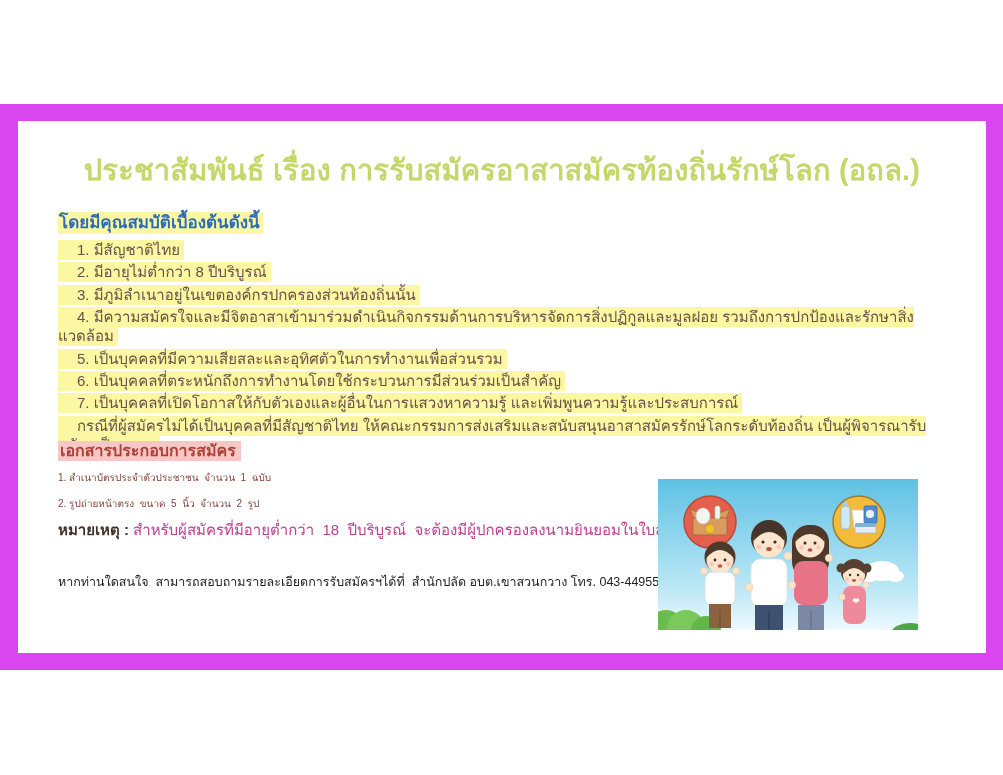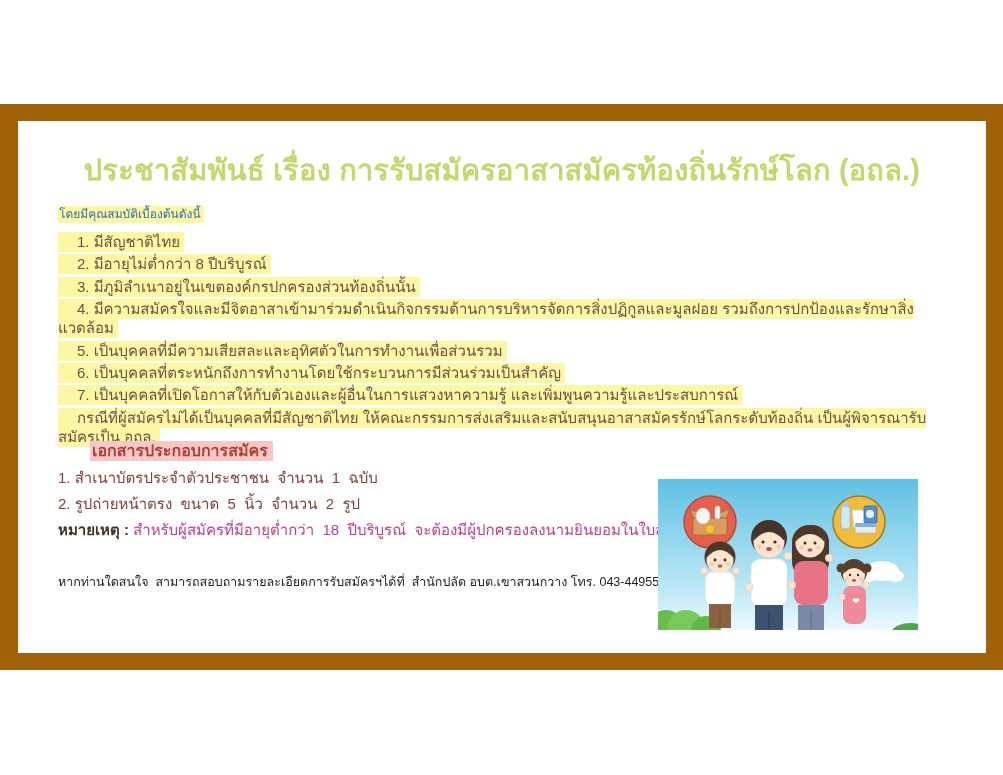--- a/index.html
+++ b/index.html
@@ -2,35 +2,35 @@
 <html><head>
 <meta charset="utf-8">
 <style>
   html,body{margin:0;padding:0;}
   body{
     width:1003px;height:775px;background:#ffffff;
     font-family:"Liberation Sans","DejaVu Sans",sans-serif;
     position:relative;overflow:hidden;
   }
   .canvas{position:absolute;left:0;top:0;width:1003px;height:775px;background:#ffffff;}
-  .frame{position:absolute;left:0;top:104px;width:1003px;height:566px;background:#a16207;}
+  .frame{position:absolute;left:0;top:104px;width:1003px;height:566px;background:#d946ef;}
   .inner{position:absolute;left:18px;top:17px;right:17px;bottom:17px;background:#ffffff;}
   .title{
     position:absolute;top:26px;left:0;width:100%;text-align:center;
     font-size:29px;font-weight:700;color:#c3d76a;letter-spacing:.2px;
   }
   .qual{position:absolute;left:40px;top:79px;width:900px;}
-  .qual .heading{margin:4px 0 7px 0;line-height:21px;font-size:12px;font-weight:400;color:#2e6cb5;}
+  .qual .heading{margin:12px 0 7px 0;line-height:21px;font-size:17px;font-weight:700;color:#2e6cb5;}
   .qual .heading .hl{background:#fbf7a3;padding:1px 3px 2px 1px;}
   .qual p{margin:0 0 3.4px 0;line-height:19px;font-size:15px;color:#6b5248;}
   .qual p .hl{background:#fbf7a3;padding:1px 4px 2px 19px;}
   .docs{position:absolute;left:40px;top:319px;width:900px;}
   .docs .heading{margin:0 0 7px 0;line-height:21px;font-size:16px;font-weight:700;color:#ae4038;}
-  .docs .heading .hl{background:#f6c8c5;padding:1px 5px 2px 2px;margin-left:32px;}
-  .docs p{margin:0 0 6px 0;line-height:20px;font-size:15px;color:#84423a;white-space:pre-wrap;}
+  .docs .heading .hl{background:#f6c8c5;padding:1px 5px 2px 2px;}
+  .docs p{margin:0 0 6px 0;line-height:20px;font-size:10px;color:#84423a;white-space:pre-wrap;}
   .docs .remark{margin-top:0;font-size:15px;white-space:pre-wrap;}
   .docs .remark .lbl{font-weight:700;color:#413029;}
   .docs .remark .txt{color:#bd3f8f;}
   .footer{
     position:absolute;left:40px;top:451px;width:620px;
     font-size:12.5px;color:#1f1f1f;white-space:pre-wrap;
   }
   .illustration{
     position:absolute;left:640px;top:358px;width:260px;height:151px;
   }

